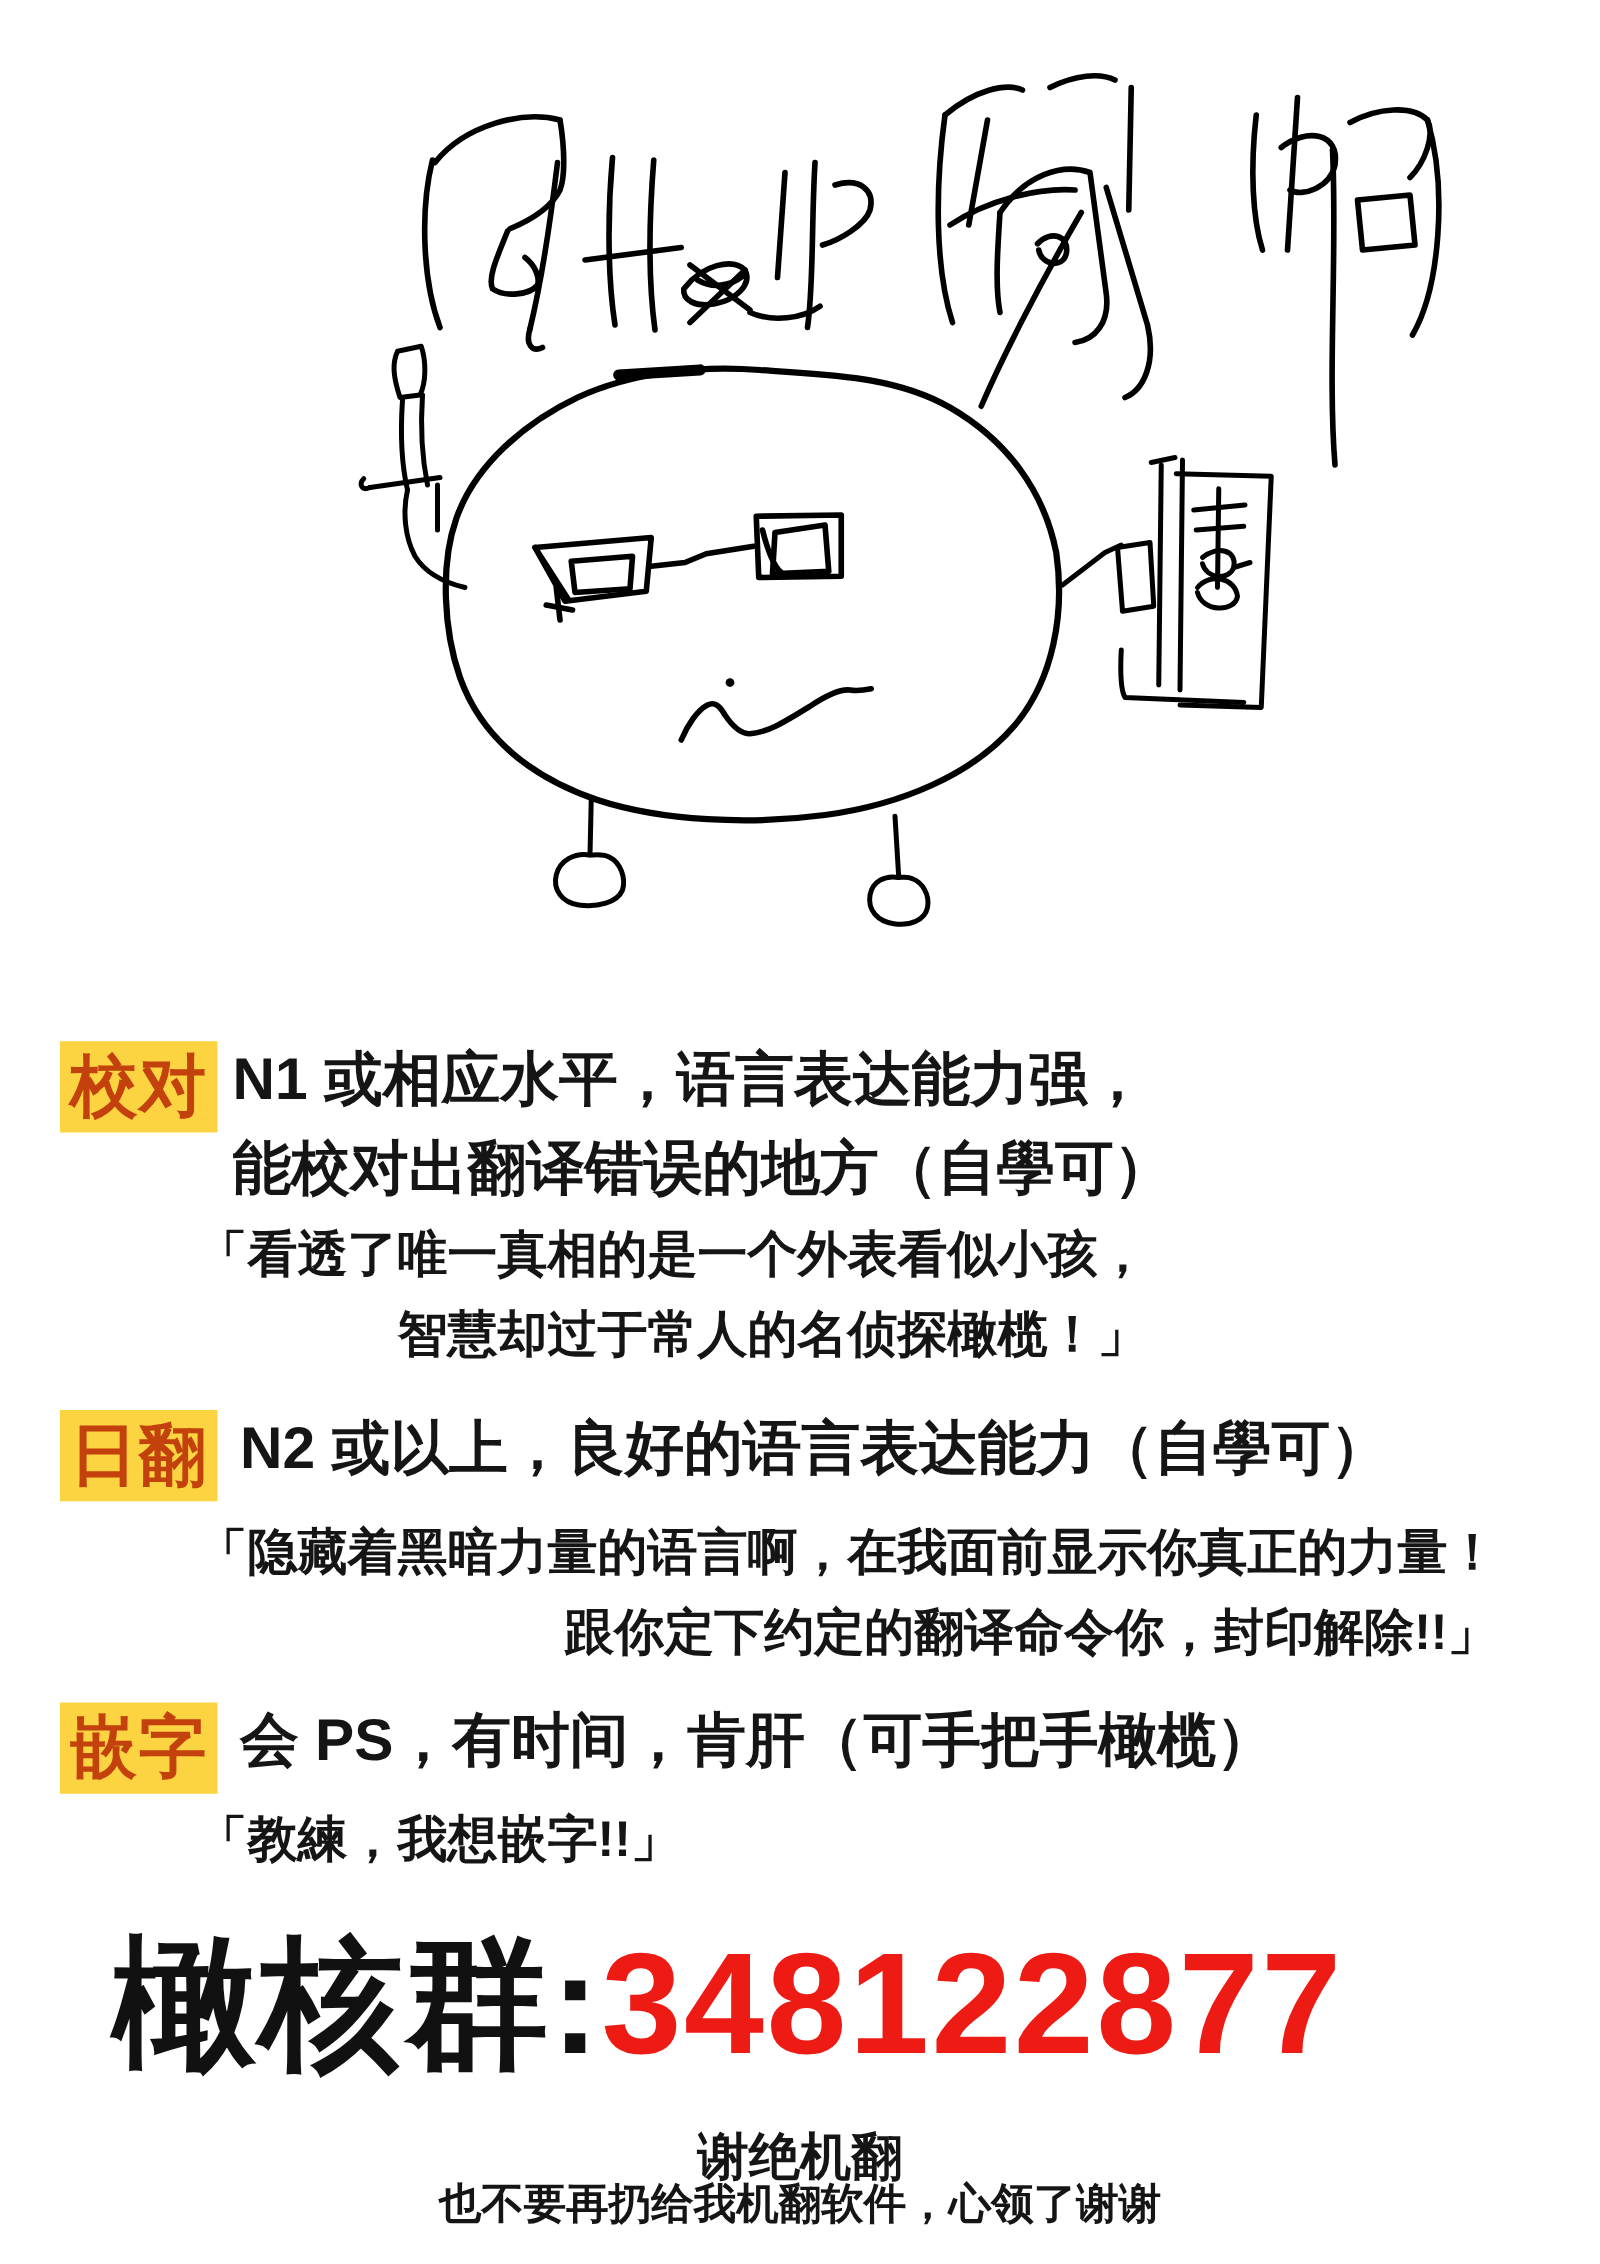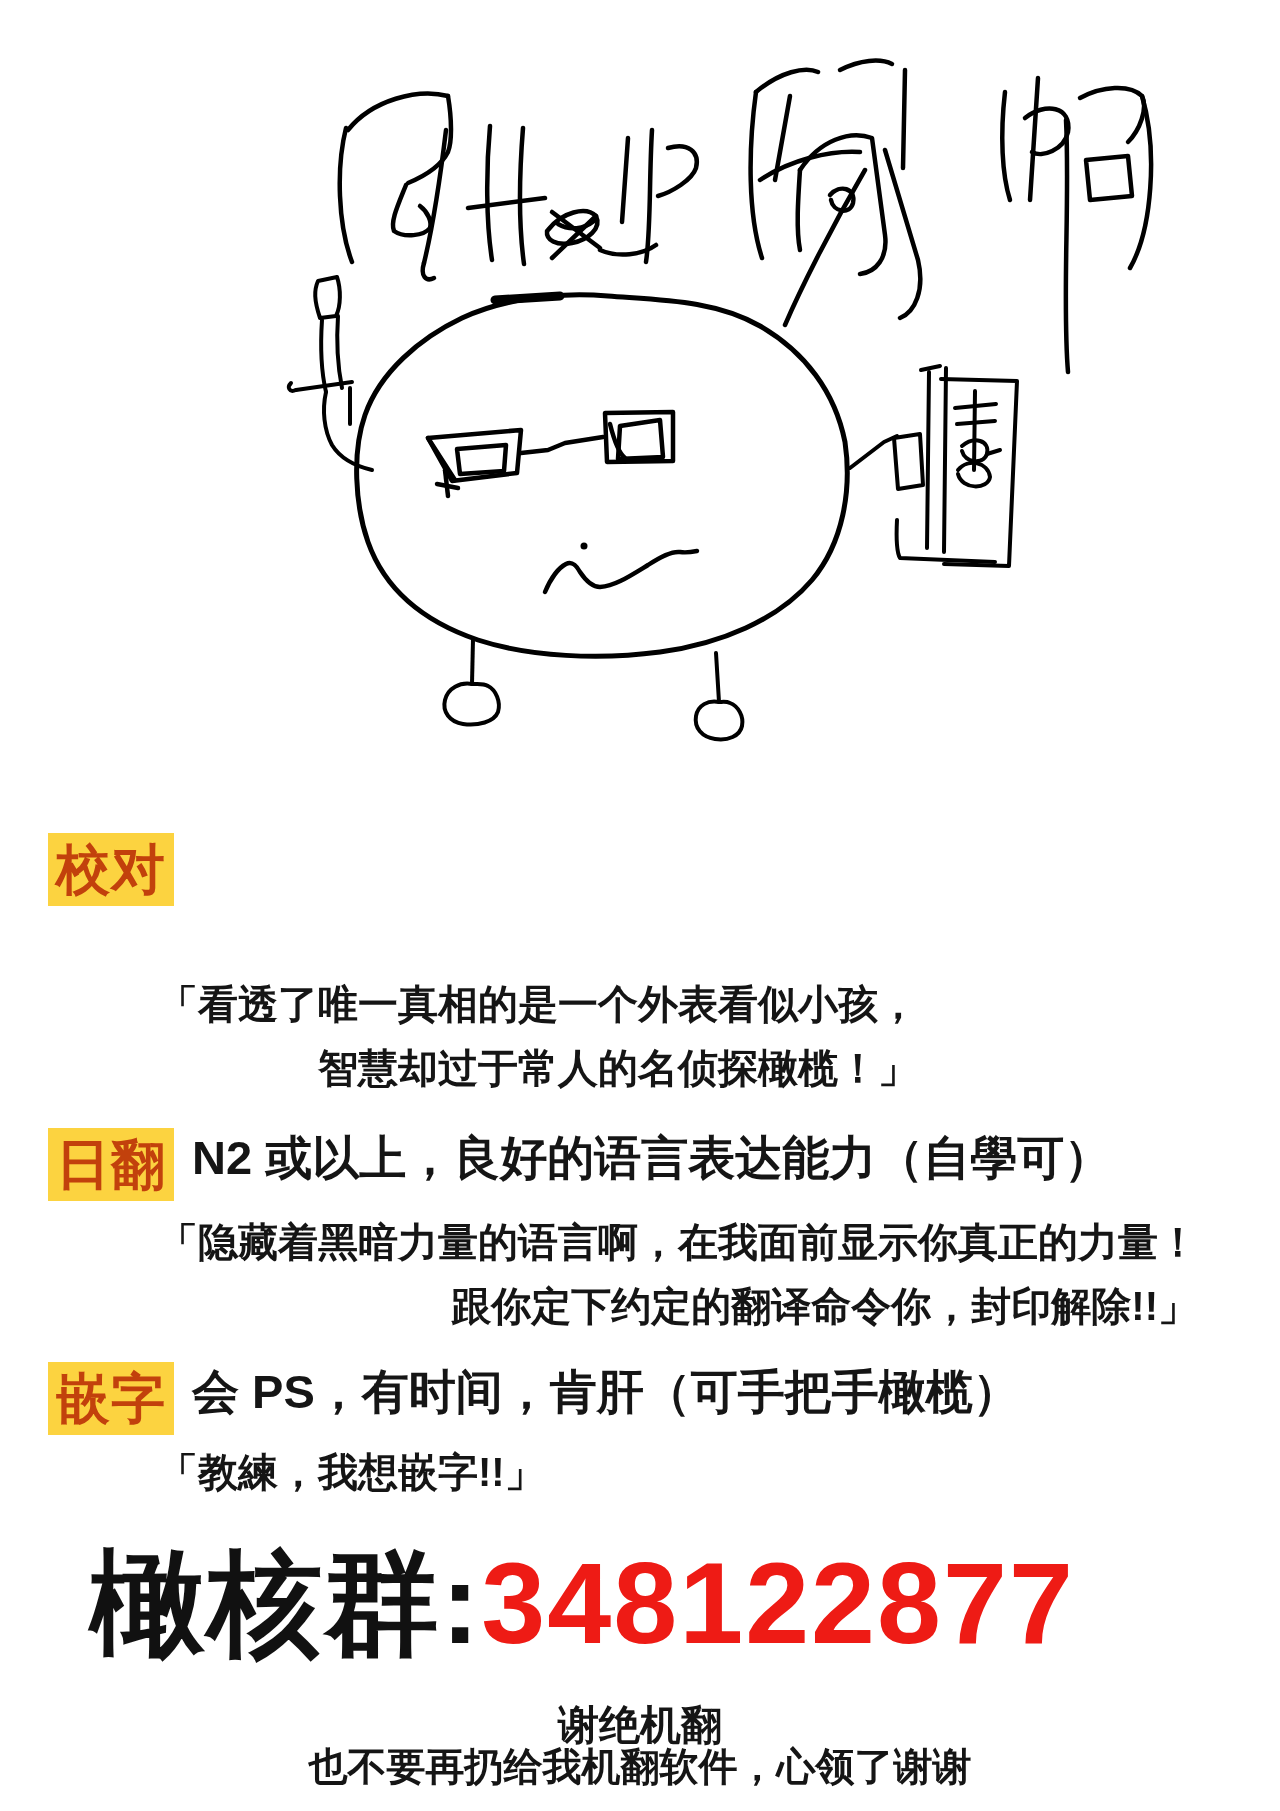--- a/index.html
+++ b/index.html
@@ -54,21 +54,21 @@
     letter-spacing:2px;
   }
   .g-label{color:#111;margin-left:28px;}
   .g-number{color:var(--accent-red);}
   .footer-1,.footer-2{
     position:absolute;left:0;width:100%;
     text-align:center;font-weight:900;color:#151515;
     white-space:nowrap;
   }
   .footer-1{top:1698px;font-size:41px;}
-  .footer-2{top:1740px;font-size:39px;}
+  .footer-2{top:1740px;font-size:34px;}
 </style>
 </head>
 <body>
 
 <div class="poster">
 
   <svg class="doodle" viewBox="140 55 1060 700" xmlns="http://www.w3.org/2000/svg">
     <g stroke-width="4.5">
 
       <path d="M346,128 C336,168 338,225 352,262"></path>
@@ -161,20 +161,24 @@
 
     <g stroke-width="4">
       <path d="M473,639 L472,684"></path>
       <path d="M472,684 C460,682 448,688 445,700 C442,712 450,722 463,724 C478,726 494,722 498,712 C501,702 496,690 488,686 C483,683 477,684 472,684 Z"></path>
       <path d="M716,653 L719,702"></path>
       <path d="M719,702 C708,700 698,705 696,716 C694,728 702,737 715,739 C728,741 740,736 742,726 C744,716 738,706 730,703 C726,701 722,702 719,702 Z"></path>
     </g>
   </svg>
 
   <div class="tag" style="left:48px;top:833px">校对</div>
+  <div class="req" style="left:186px;top:827px">
+    <div>N1 或相应水平，语言表达能力强，</div>
+    <div>能校对出翻译错误的地方（自學可）</div>
+  </div>
   <div class="quote" style="left:158px;top:972px">
     <div>「看透了唯一真相的是一个外表看似小孩，</div>
     <div>智慧却过于常人的名侦探橄榄！」</div>
   </div>
 
   <div class="tag" style="left:48px;top:1128px">日翻</div>
   <div class="req" style="left:192px;top:1122px">
     <div>N2 或以上，良好的语言表达能力（自學可）</div>
   </div>
   <div class="quote" style="left:158px;top:1210px">

